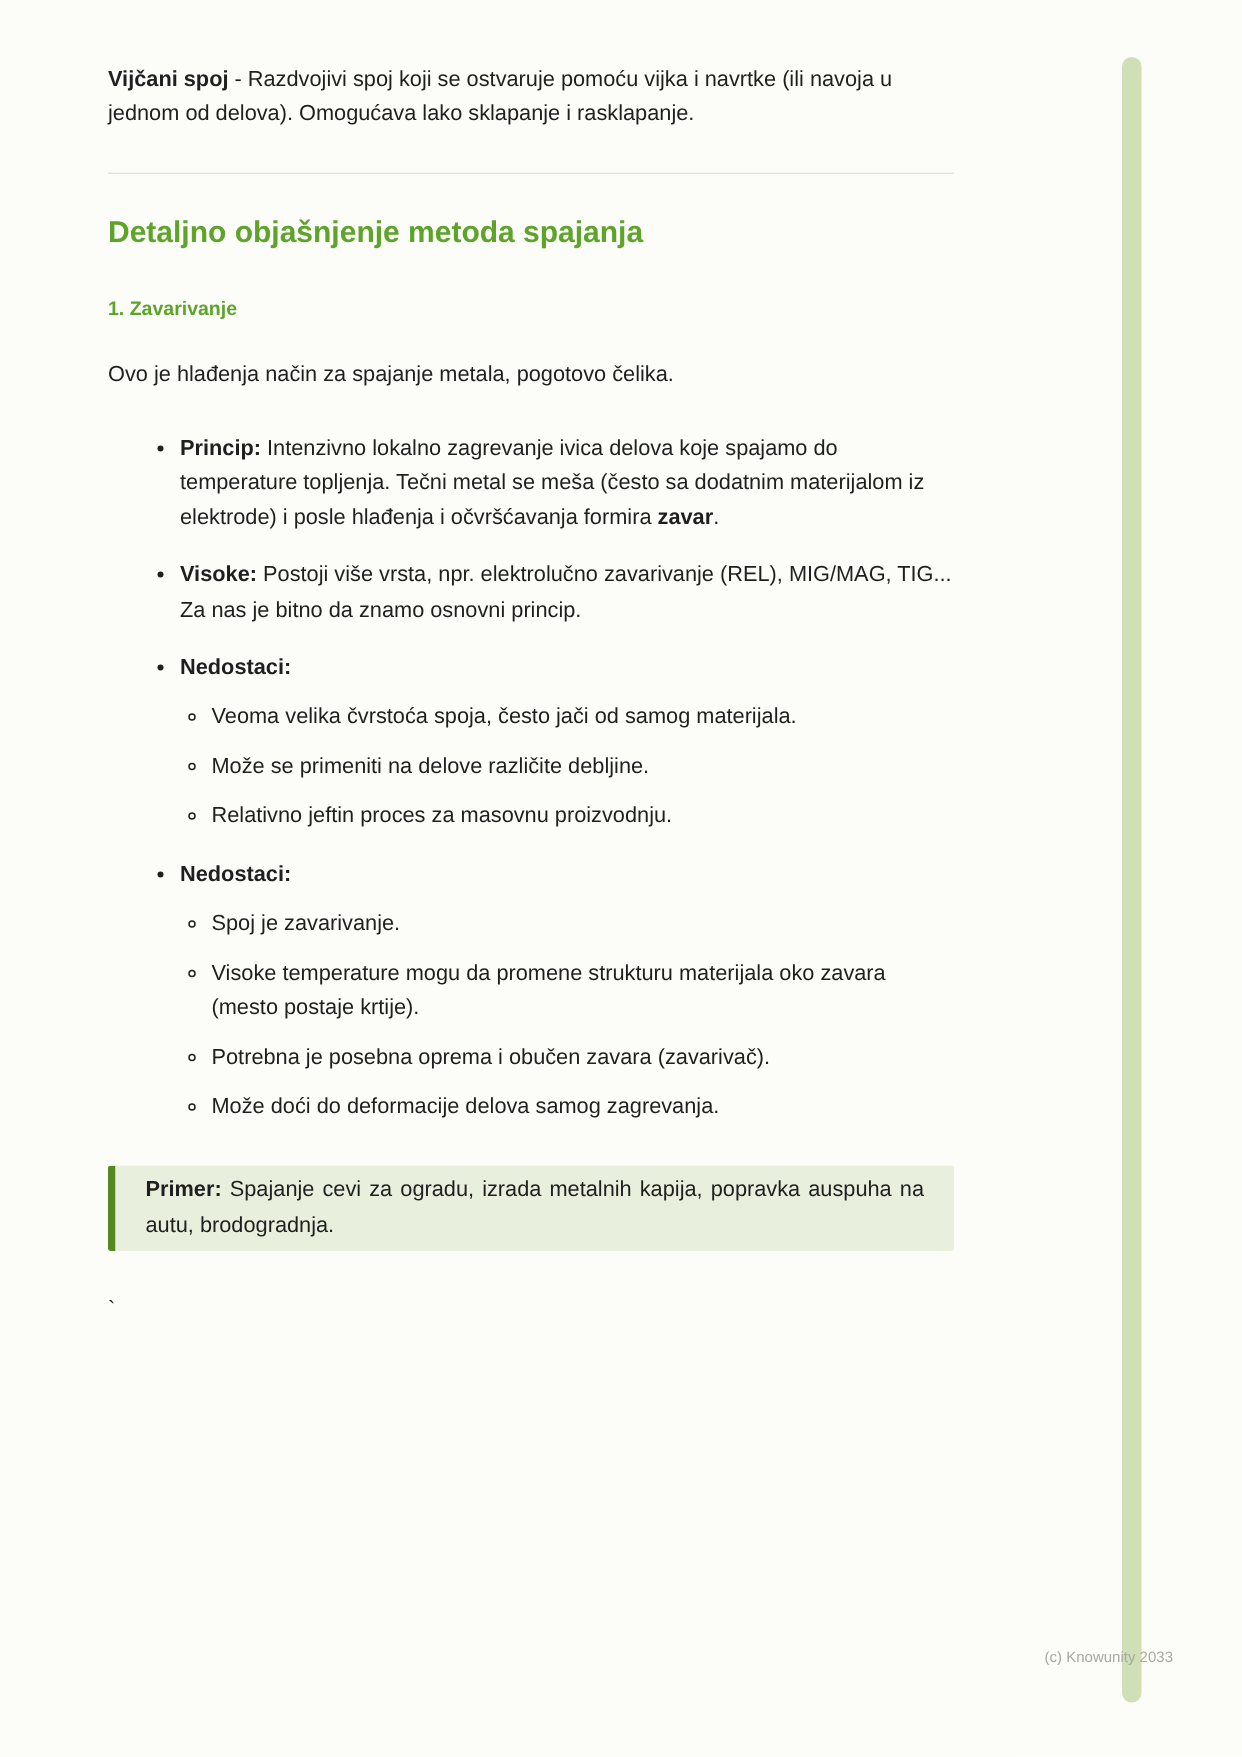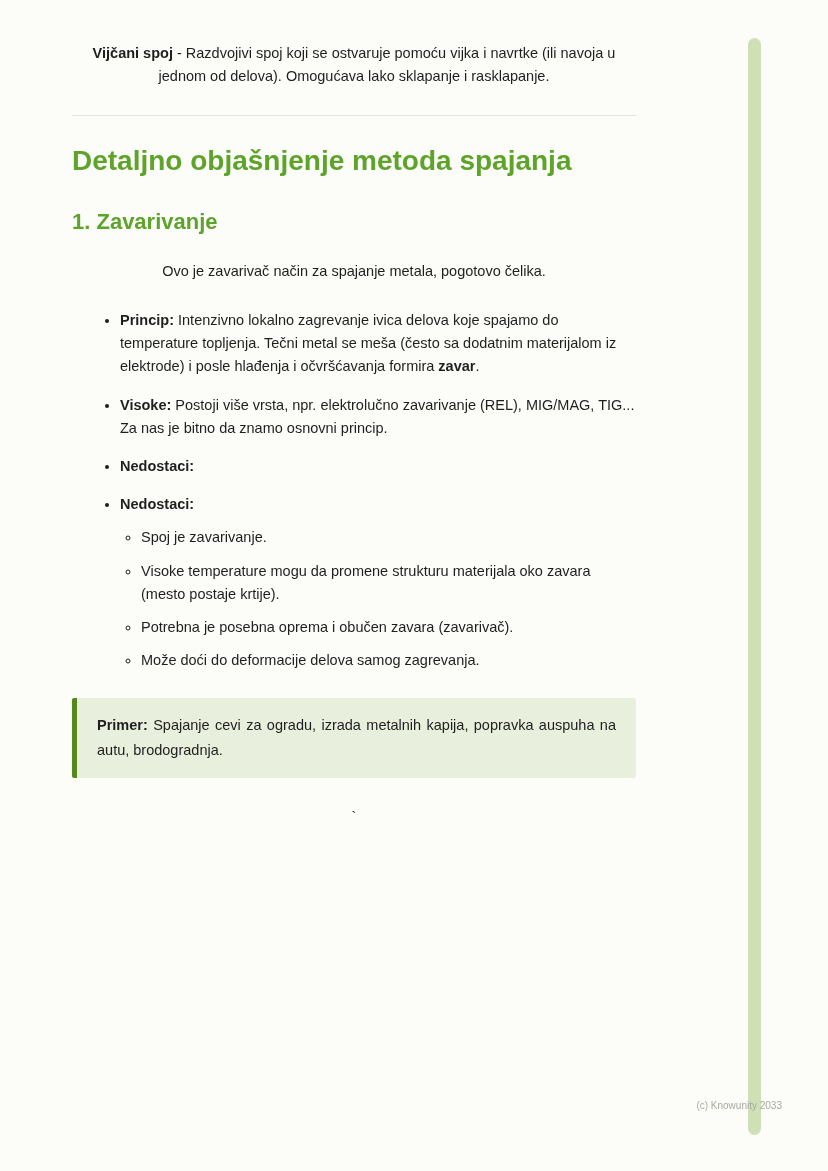--- a/index.html
+++ b/index.html
@@ -29,37 +29,37 @@
   .content {
     position: absolute;
     top: 42px;
     left: 72px;
     width: 564px;
     color: var(--text, #1f1f1f);
     font-size: 14.5px;
     line-height: 1.6;
     z-index: 1;
   }
-  .para { margin: 0; text-align: center; }
+  .para { margin: 0; }
   strong { font-weight: 700; }
   .divider {
     border: none;
     border-top: 1px solid var(--divider, #e4e4df);
     margin: 27px 0;
   }
   h1.section-title {
     color: var(--accent, #5ea32a);
-    font-size: 28px;
+    font-size: 20px;
     line-height: 1.25;
     font-weight: 700;
     margin: 0 0 30px 0;
   }
   h2.sub-title {
     color: var(--accent, #5ea32a);
-    font-size: 22px;
+    font-size: 13px;
     line-height: 1.25;
     font-weight: 700;
     margin: 0 0 24px 0;
   }
   .lead { margin: 0 0 26px 0; }
   ul.main-list {
     list-style: disc;
     margin: 0;
     padding-left: 25px;
   }
@@ -67,21 +67,21 @@
   ul.sub-list {
     list-style: circle;
     margin: 10px 0 0 0;
     padding-left: 21px;
   }
   ul.sub-list > li { margin-bottom: 10px; }
   .callout {
     margin-top: 26px;
     background: var(--callout-bg, #e9efdd);
     border-left: 5px solid var(--callout-border, #55881f);
-    padding: 15px 20px;
+    padding: 4px 20px;
     border-radius: 2px;
   }
   .callout p {
     margin: 0;
     text-align: justify;
     line-height: 1.7;
   }
   .stray { margin: 28px 0 0 0; }
   .footer {
     position: absolute;
@@ -102,30 +102,35 @@
   <div class="content">
 
     <p class="para"><strong>Vijčani spoj</strong><span> - Razdvojivi spoj koji se ostvaruje pomoću vijka i navrtke (ili navoja u jednom od delova). Omogućava lako sklapanje i rasklapanje.</span></p>
 
     <hr class="divider">
 
     <h1 class="section-title">Detaljno objašnjenje metoda spajanja</h1>
 
     <h2 class="sub-title">1. Zavarivanje</h2>
 
-    <p class="para lead">Ovo je zavarivač način za spajanje metala, pogotovo čelika.</p>
+    <p class="para lead">Ovo je hlađenja način za spajanje metala, pogotovo čelika.</p>
 
     <ul class="main-list">
 
       <li><strong>Princip:</strong><span> Intenzivno lokalno zagrevanje ivica delova koje spajamo do temperature topljenja. Tečni metal se meša (često sa dodatnim materijalom iz elektrode) i posle hlađenja i očvršćavanja formira </span><strong>zavar</strong><span>.</span></li>
 
       <li><strong>Visoke:</strong><span> Postoji više vrsta, npr. elektrolučno zavarivanje (REL), MIG/MAG, TIG... Za nas je bitno da znamo osnovni princip.</span></li>
 
       <li>
         <strong>Nedostaci:</strong>
+        <ul class="sub-list">
+          <li>Veoma velika čvrstoća spoja, često jači od samog materijala.</li>
+          <li>Može se primeniti na delove različite debljine.</li>
+          <li>Relativno jeftin proces za masovnu proizvodnju.</li>
+        </ul>
       </li>
 
       <li>
         <strong>Nedostaci:</strong>
         <ul class="sub-list">
           <li>Spoj je zavarivanje.</li>
           <li>Visoke temperature mogu da promene strukturu materijala oko zavara (mesto postaje krtije).</li>
           <li>Potrebna je posebna oprema i obučen zavara (zavarivač).</li>
           <li>Može doći do deformacije delova samog zagrevanja.</li>
         </ul>

